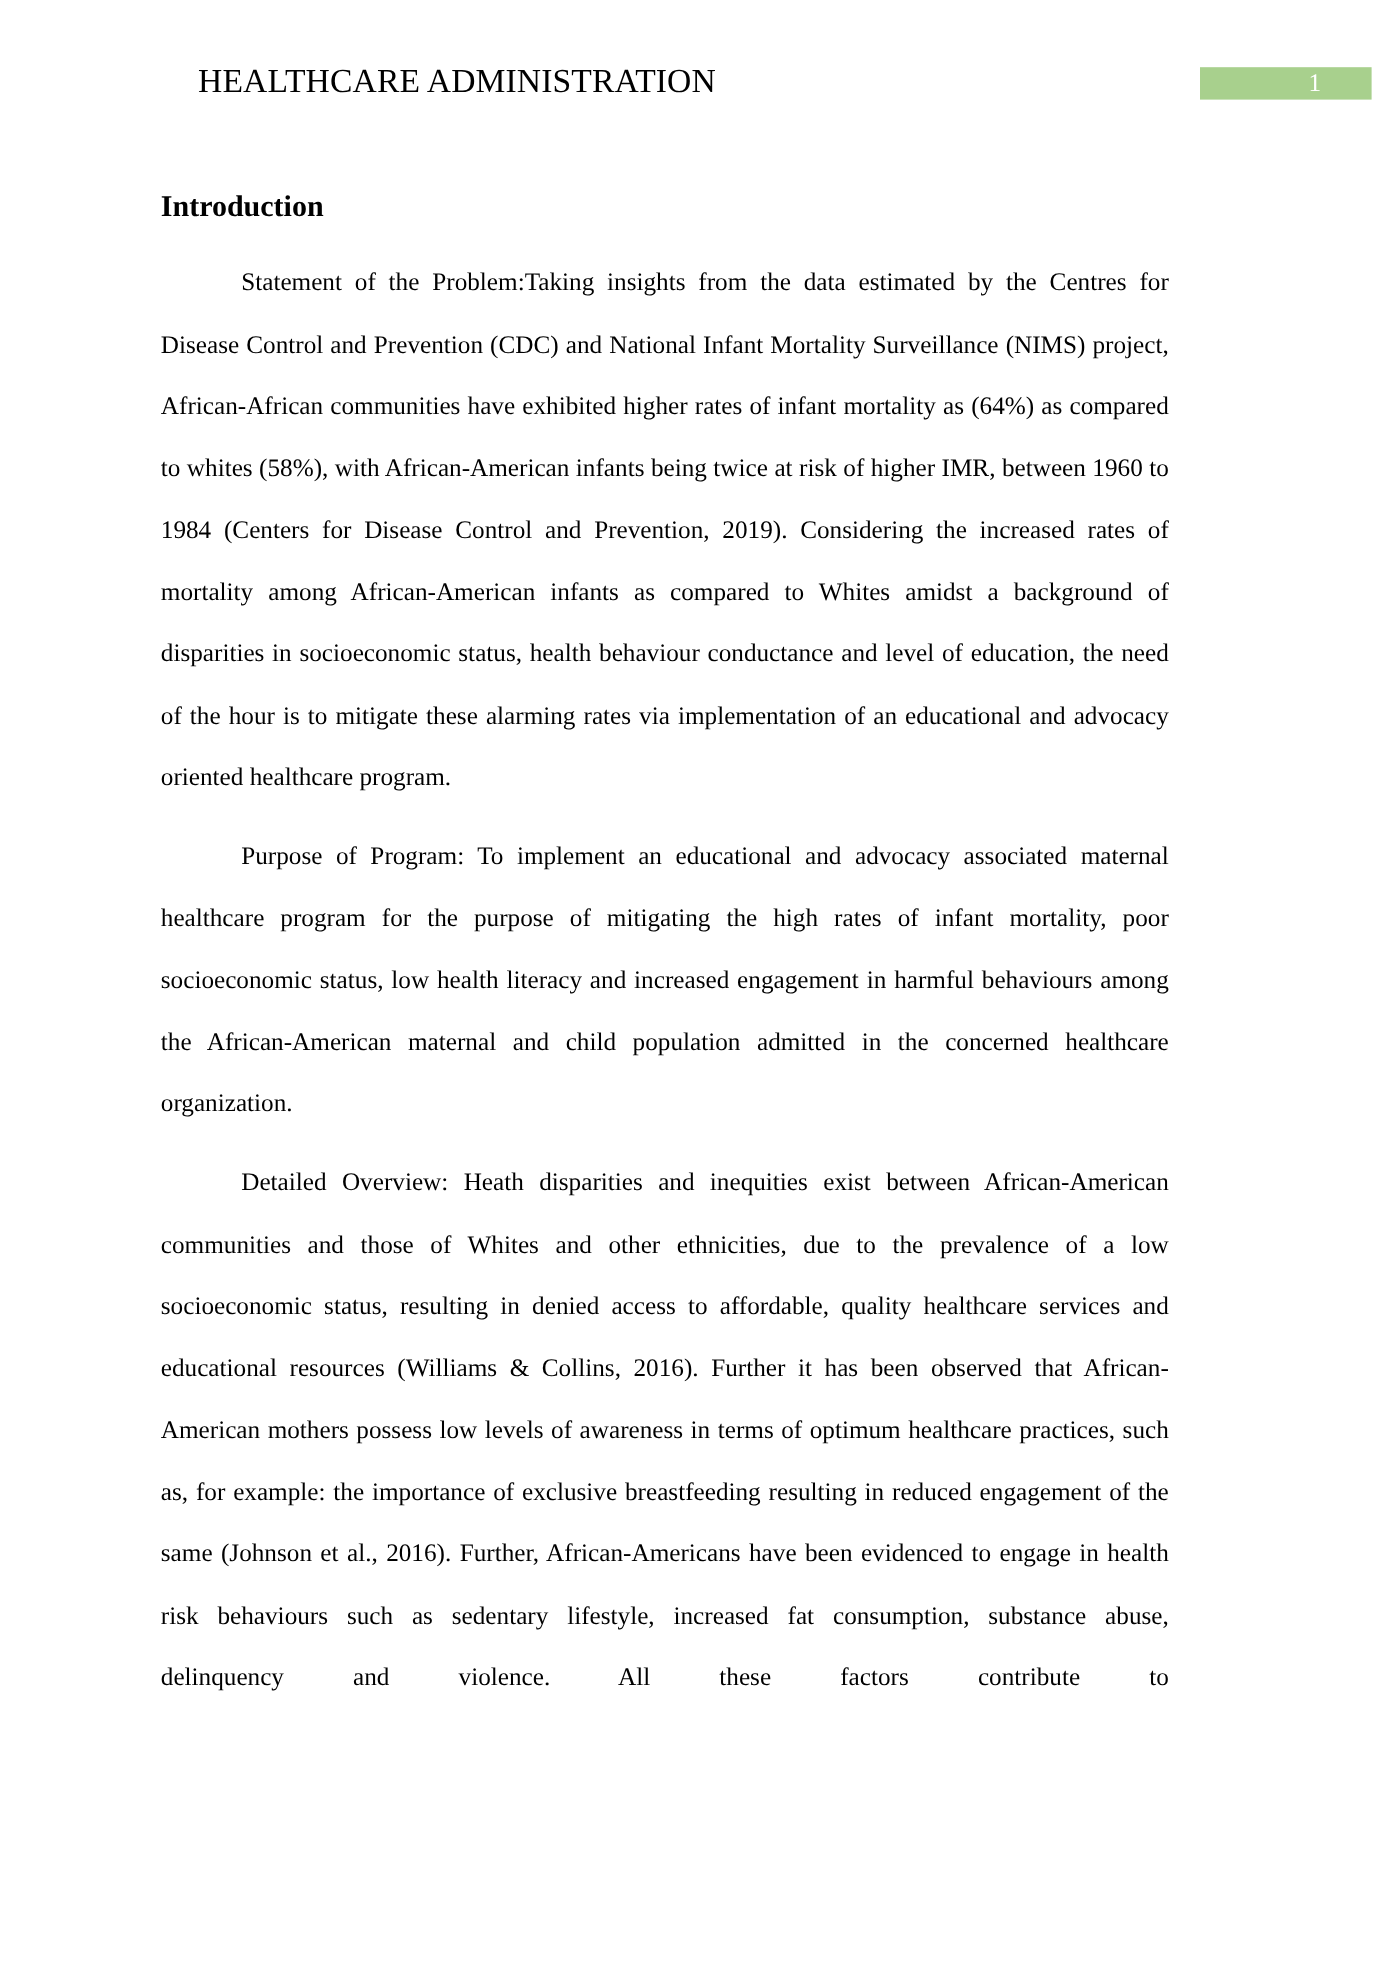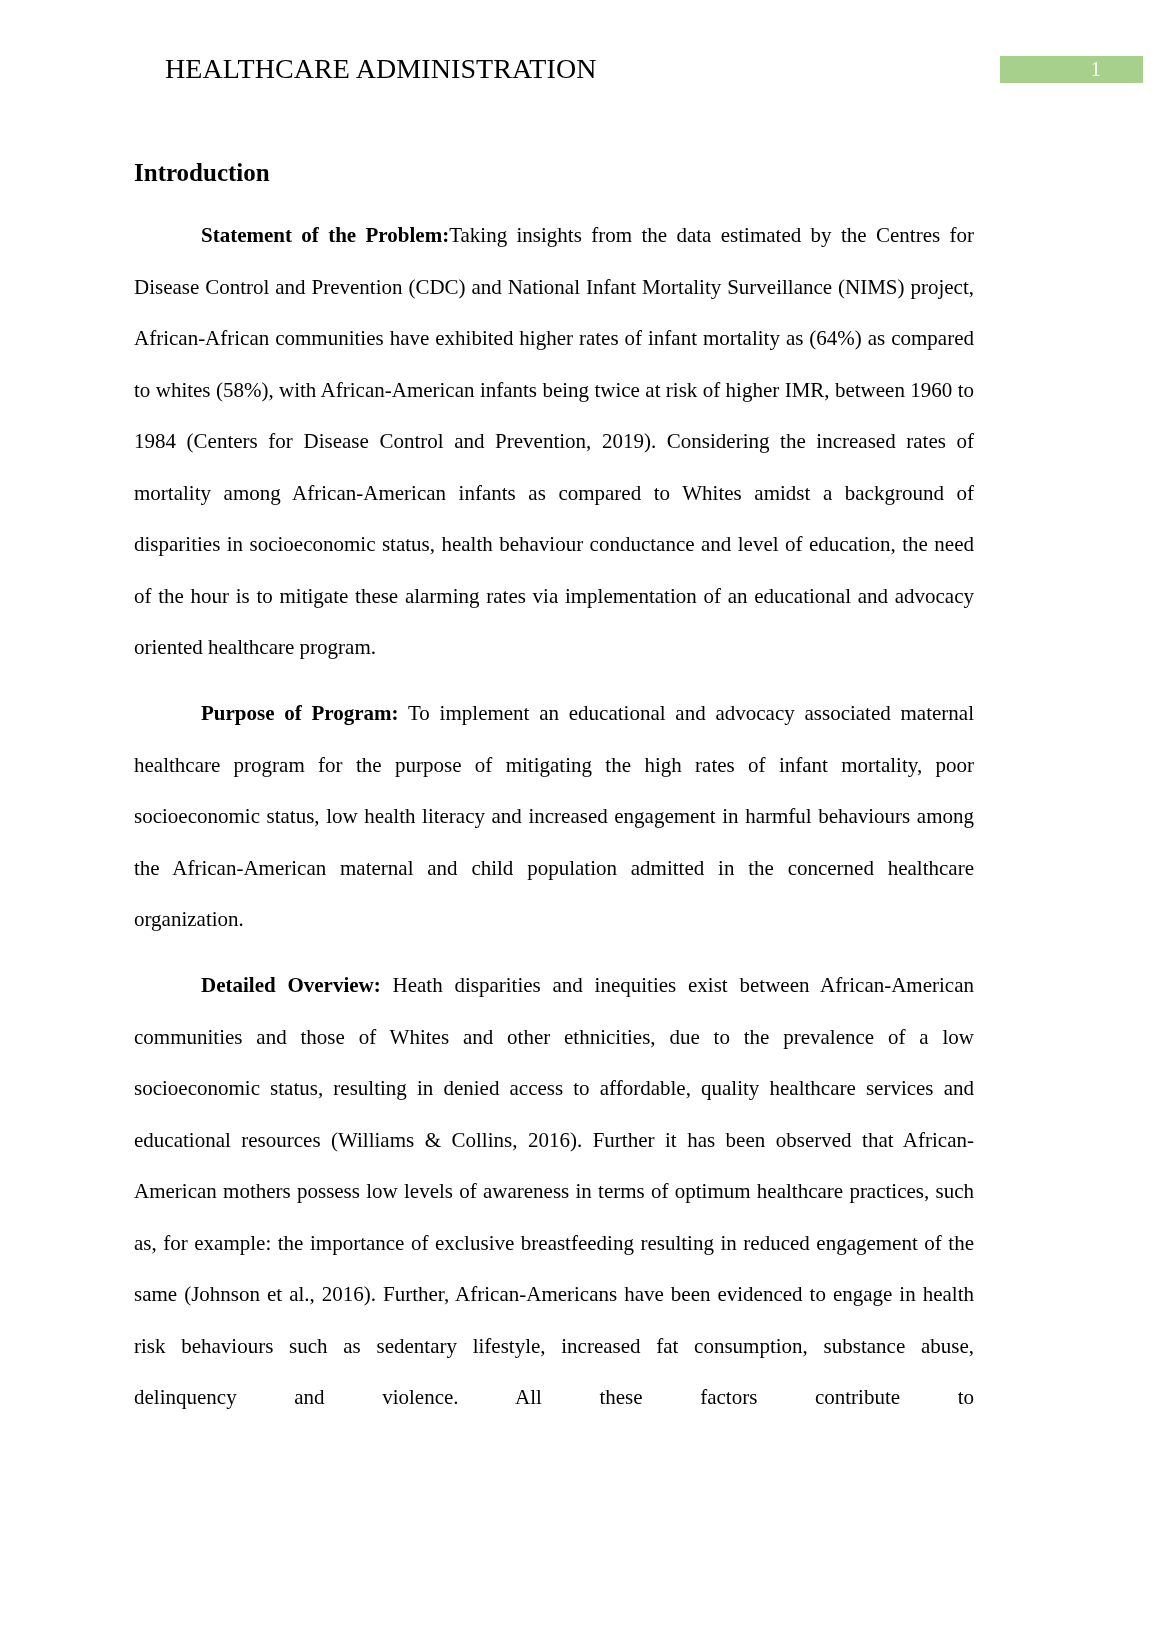--- a/index.html
+++ b/index.html
@@ -50,21 +50,21 @@
       margin: 0 0 22px 0;
     }
     .para {
       font-size: 21px;
       line-height: 51.5px;
       text-align: justify;
       text-indent: 67px;
       margin: 0 0 14.5px 0;
     }
     .para .lead {
-      font-weight: bold;
+      font-weight: normal;
     }
   </style>
 </head>
 <body>
 
 <div class="header-title">HEALTHCARE ADMINISTRATION</div>
 <div class="page-number-box">
   <span>1</span>
 </div>
 

